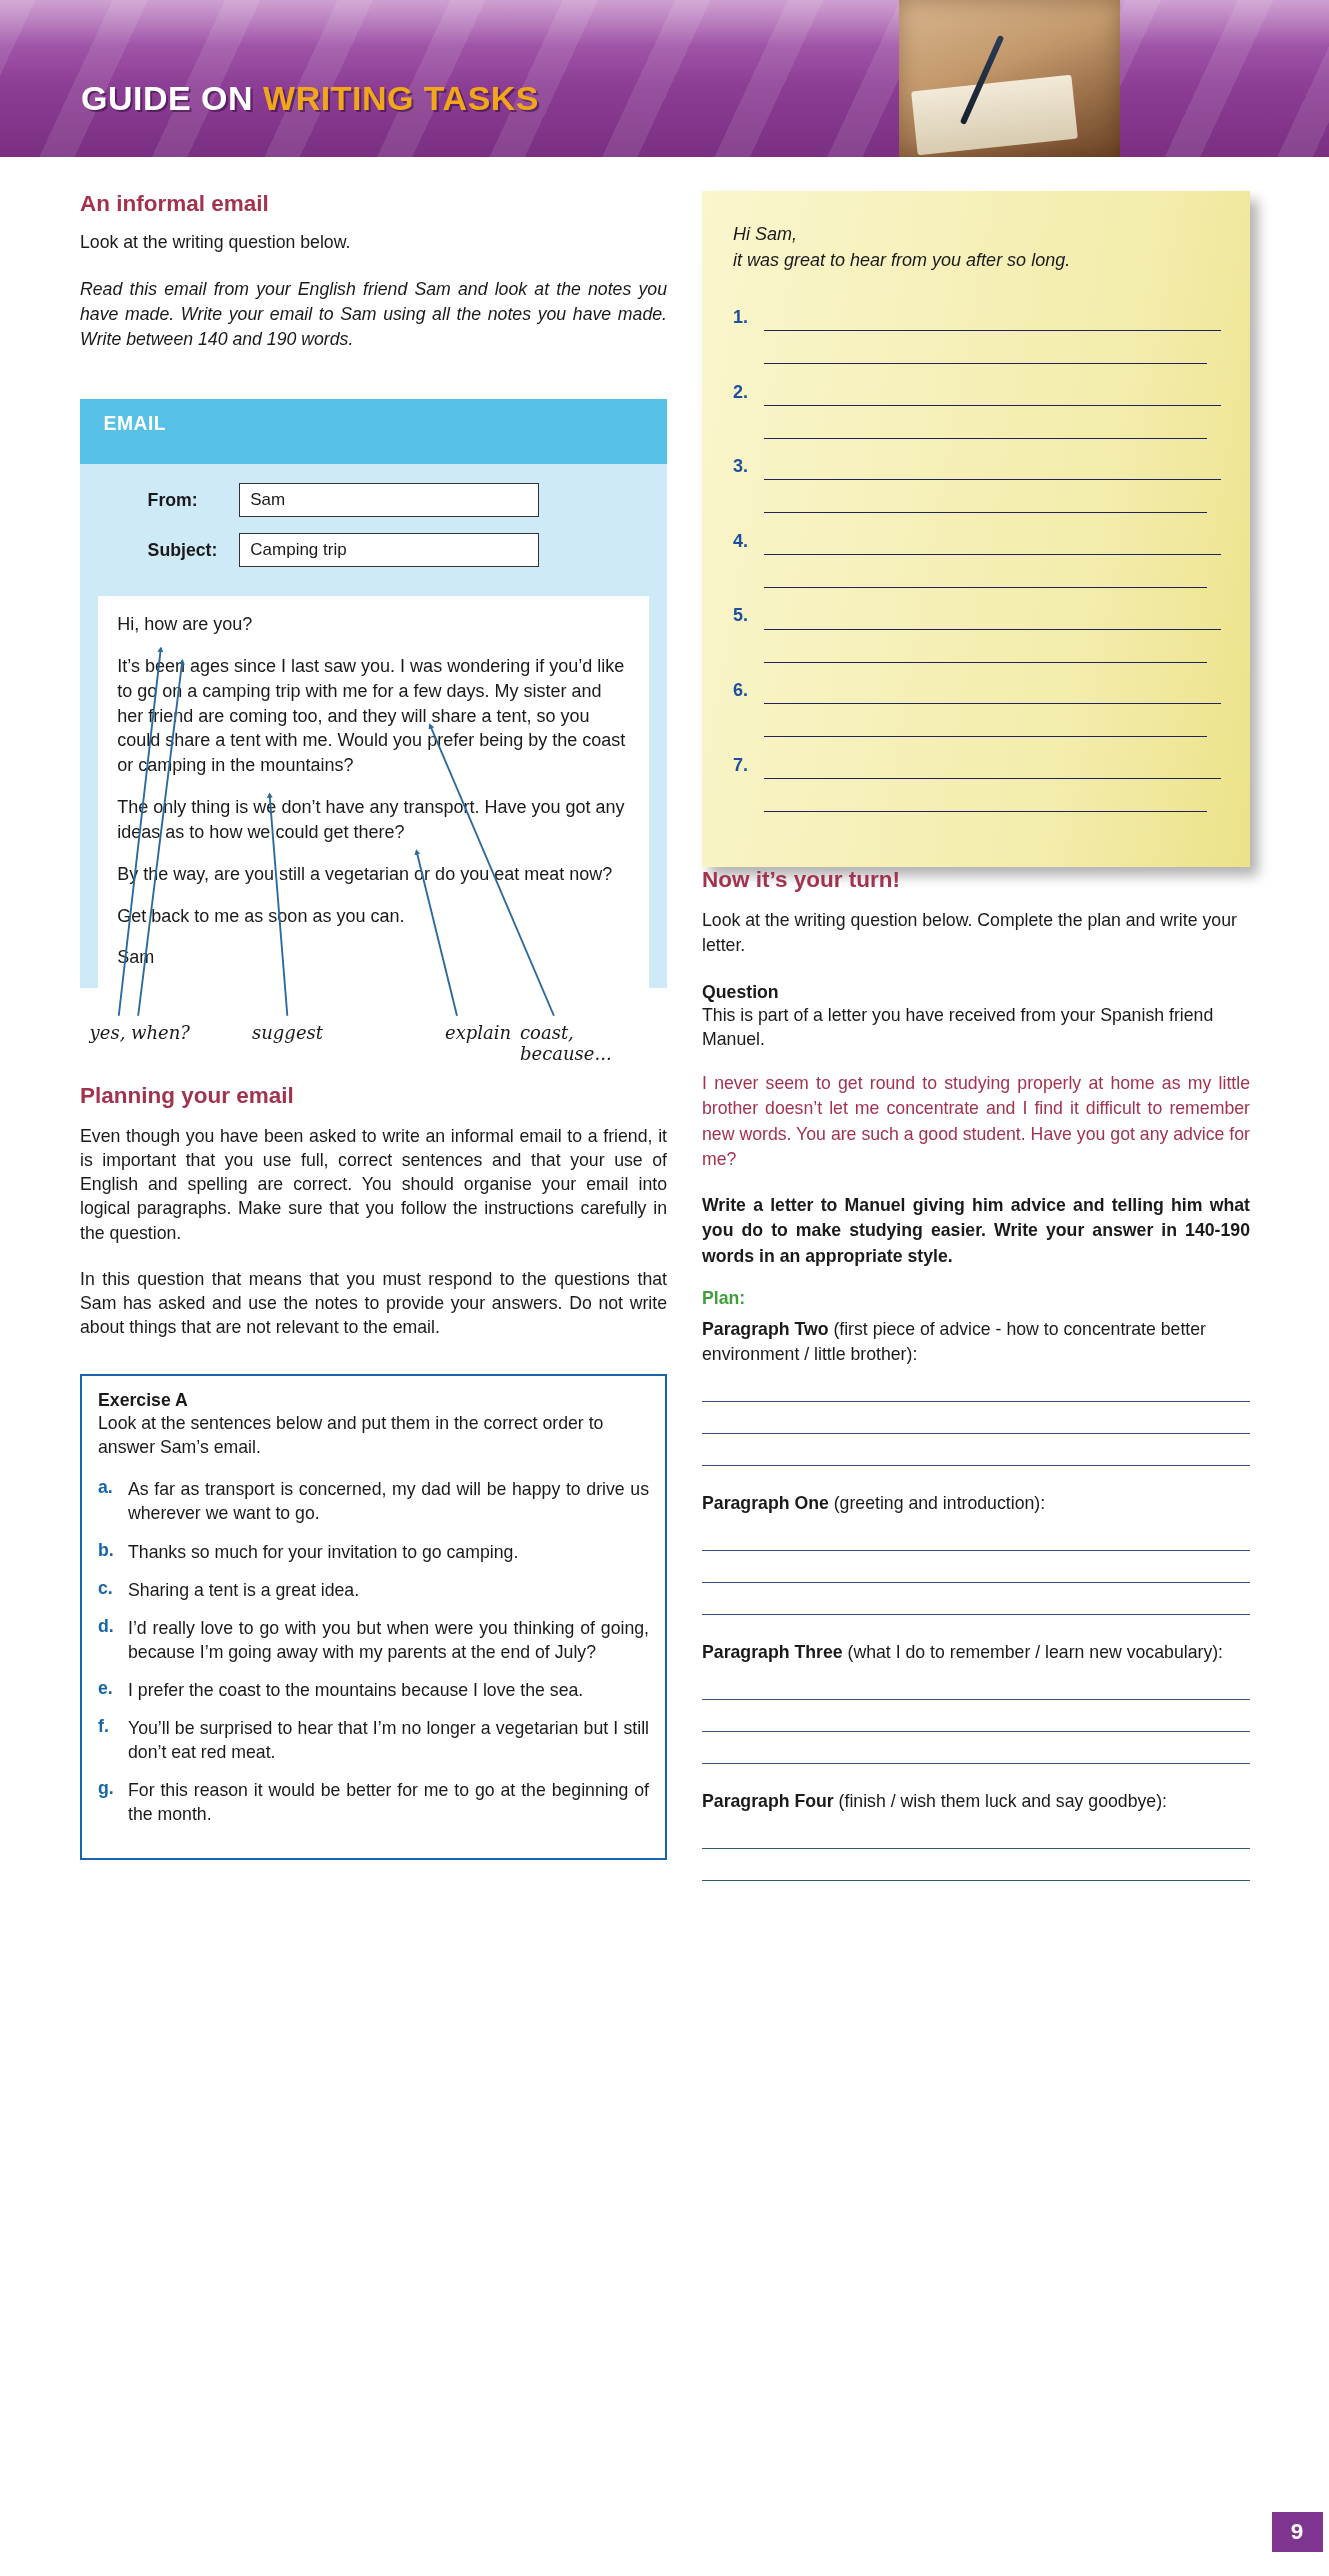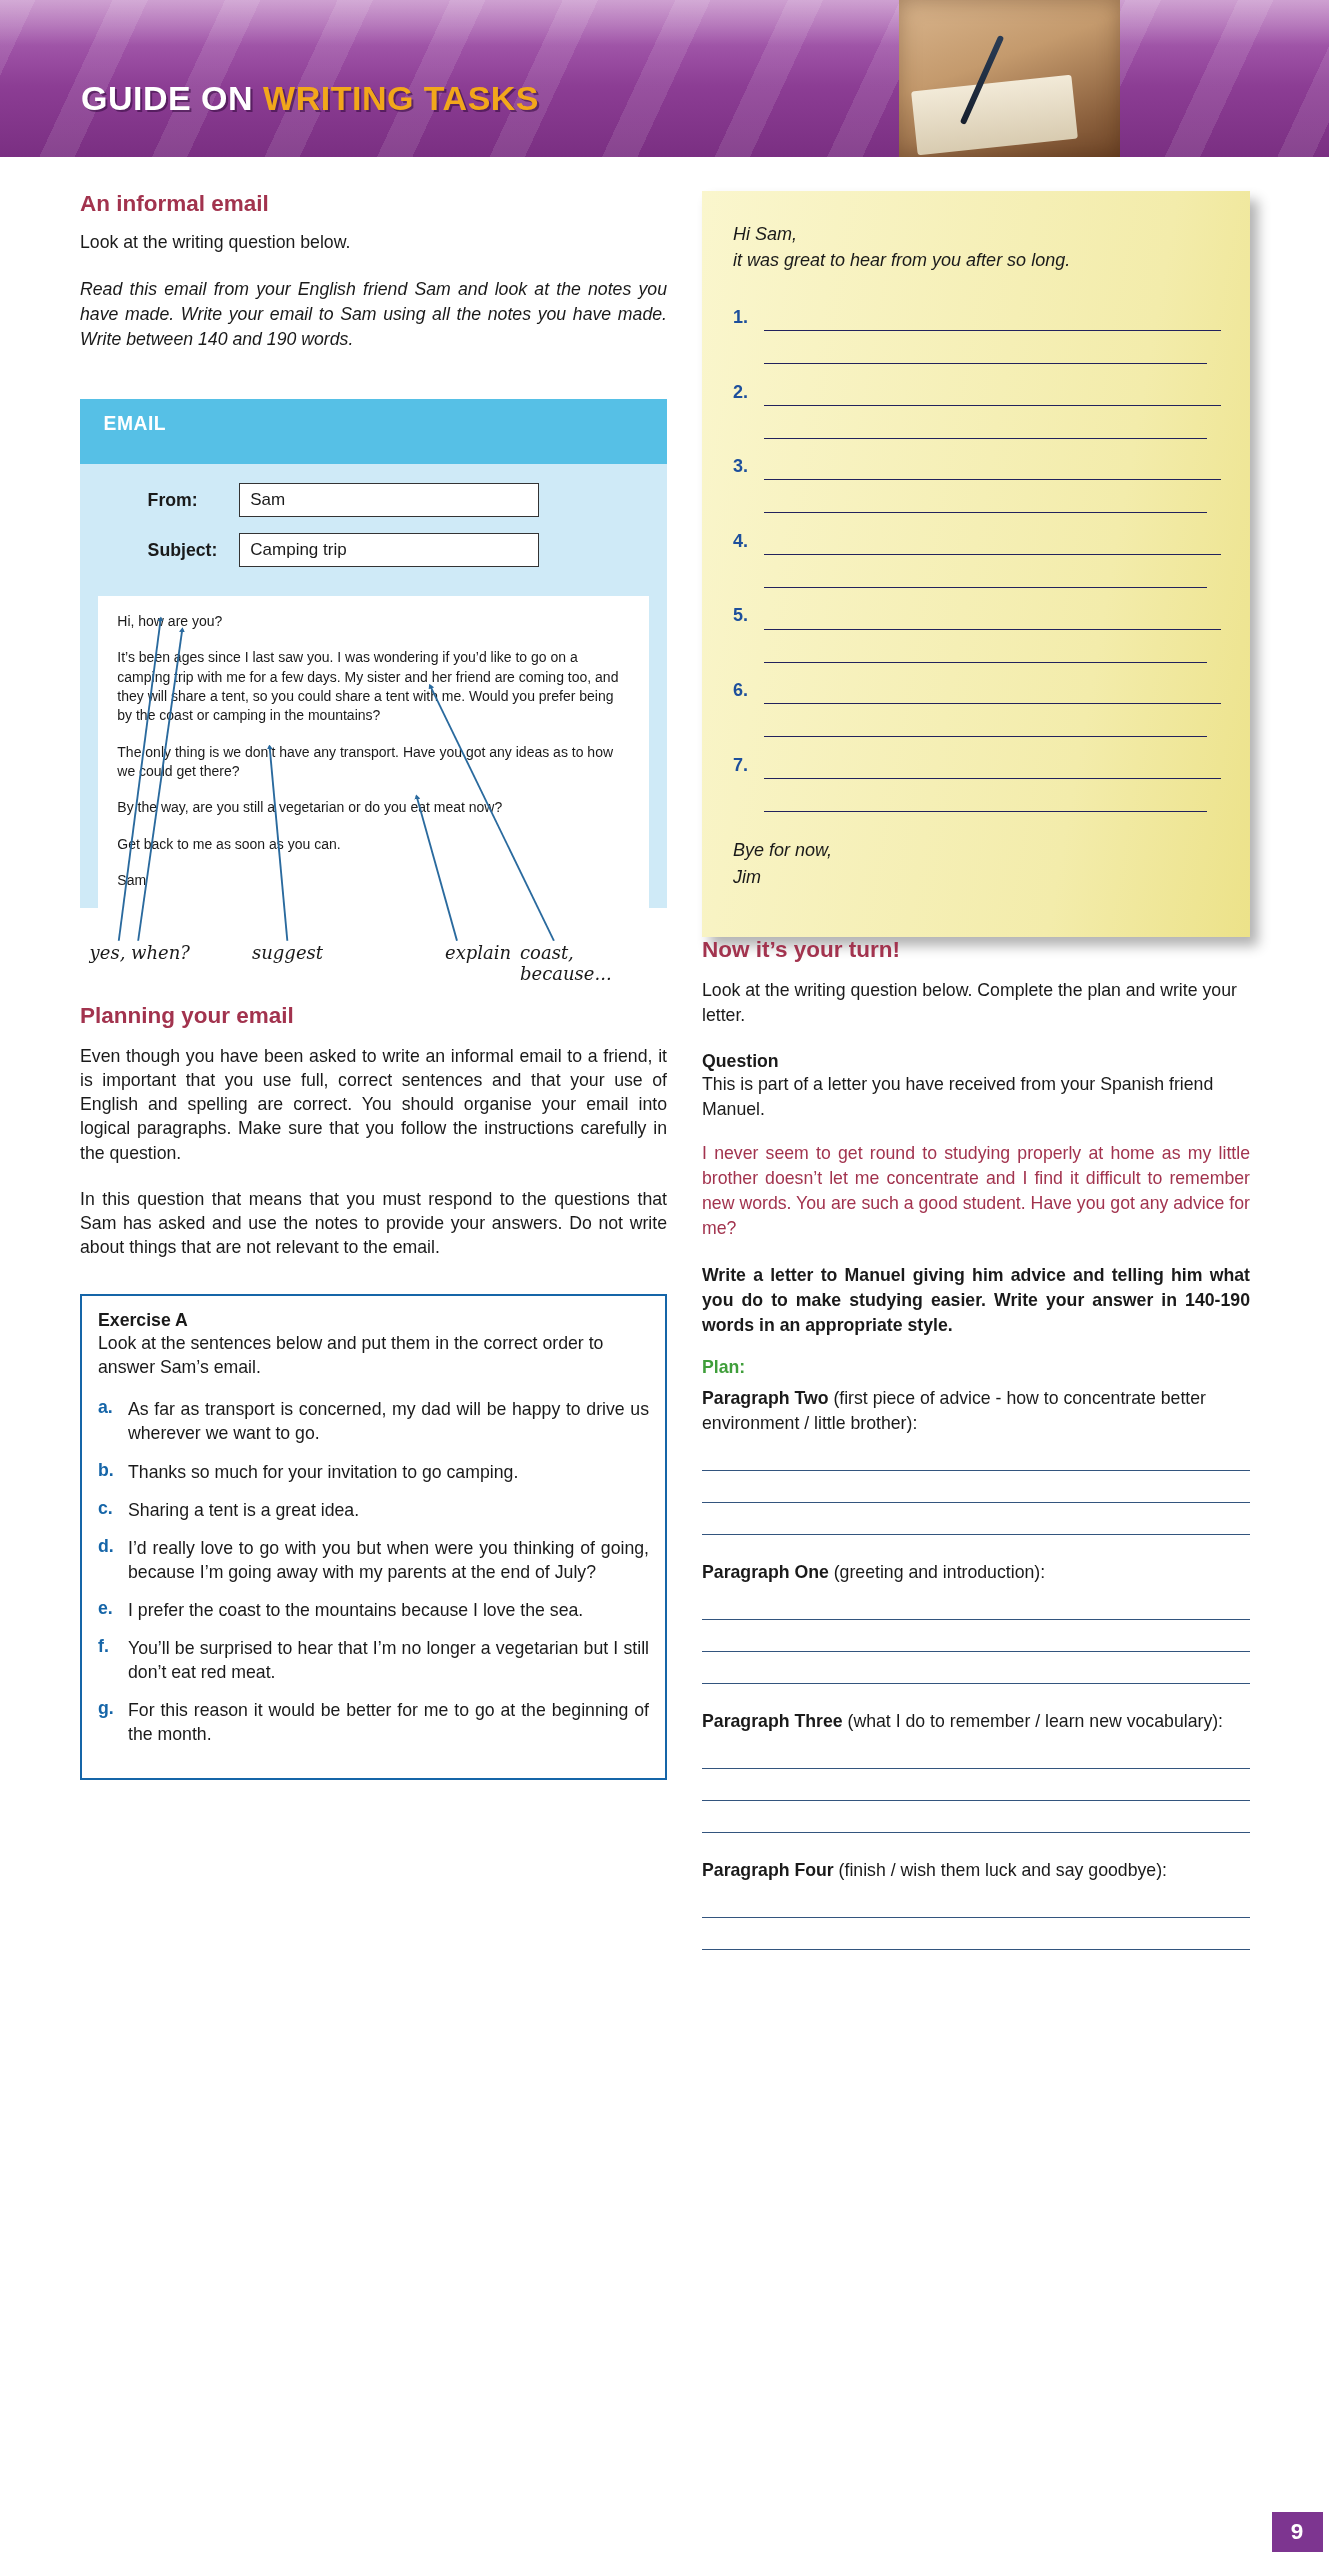--- a/index.html
+++ b/index.html
@@ -61,21 +61,21 @@
   .email-fields { padding:19.3px 23.6px 5.4px 23.6px;margin-left:44px; }
   .field-row { display:flex; align-items:center; margin-bottom:16px; }
   .field-label { width:91px; font-weight:700; font-size:17.7px; flex:none; }
   .field-input {
     width:300px; height:34px; line-height:32px; background:#ffffff;
     border:1.6px solid #333333; font-size:17px; padding-left:10.7px;
   }
   .email-body {
     background:#ffffff; margin:7.5px 18px 18px 18px; padding:16px 19.3px 18px 19.3px;
   }
-  .email-body p { font-size:14px; line-height:1.38; margin-bottom:17px; text-align:left; }
+  .email-body p { font-size:18px; line-height:1.38; margin-bottom:17px; text-align:left; }
   .email-body p:last-child { margin-bottom:0; }
   .notes-row { position:relative; height:43px; margin-top:25px; }
   .note-word {
     position:absolute; top:8.6px; font-style:italic; font-size:18px;
     font-family:"DejaVu Serif", serif; color:#1a1a1a;
   }
   .arrows { position:absolute; inset:0; width:100%; height:100%; pointer-events:none; }
   .planning-sec { margin-bottom:35px; }
   .planning-sec p { margin-bottom:22.5px; }
   .exercise-box { border:2.1px solid #1565a8; padding:14px 16px 18px 16px; background:#ffffff; }
@@ -272,24 +272,20 @@
           <div class="nline2"></div>
         </div>
         <div class="note-item">
           <div class="nline1">
               <span class="num">7.</span>
               <span class="uline"></span>
             </div>
           <div class="nline2"></div>
         </div>
 
-        <div class="closing">
-          <div>Bye for now,</div>
-          <div>Jim</div>
-        </div>
       </div>
 
       <h2 class="maroon-h">Now it’s your turn!</h2>
       <p class="turn-intro">Look at the writing question below. Complete the plan and write your letter.</p>
 
       <div class="q-label">Question</div>
       <p class="q-text">This is part of a letter you have received from your Spanish friend Manuel.</p>
 
       <p class="manuel">I never seem to get round to studying properly at home as my little brother doesn’t let me concentrate and I find it difficult to remember new words. You are such a good student. Have you got any advice for me?</p>
 

